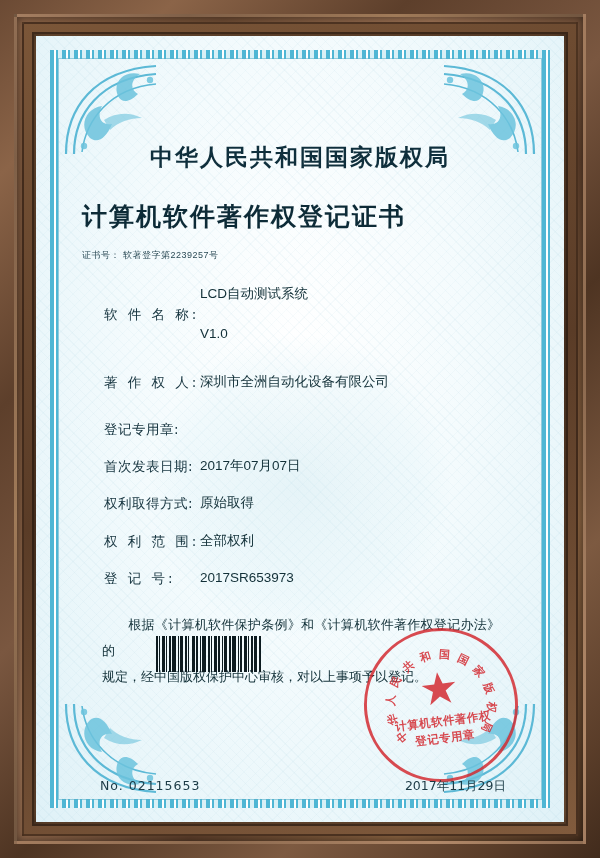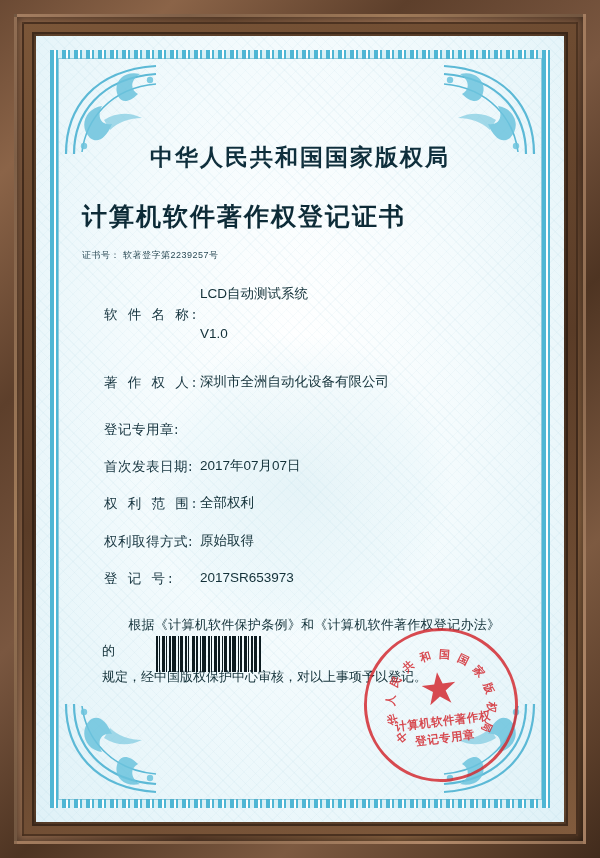--- a/index.html
+++ b/index.html
@@ -357,27 +357,27 @@
         <div class="field-row">
           <div class="field-label tight">登记专用章:</div>
         </div>
 
         <div class="field-row">
           <div class="field-label tight">首次发表日期:</div>
           <div class="field-value">2017年07月07日</div>
         </div>
 
         <div class="field-row">
+          <div class="field-label tight">权利取得方式:</div>
+          <div class="field-value">原始取得</div>
+        </div>
+
+        <div class="field-row">
           <div class="field-label">权 利 范 围:</div>
           <div class="field-value">全部权利</div>
-        </div>
-
-        <div class="field-row">
-          <div class="field-label tight">权利取得方式:</div>
-          <div class="field-value">原始取得</div>
         </div>
 
         <div class="field-row">
           <div class="field-label">登 记 号:</div>
           <div class="field-value">2017SR653973</div>
         </div>
       </div>
 
       <div class="statement">
         <span class="indent"></span><span>根据《计算机软件保护条例》和《计算机软件著作权登记办法》的</span><br>
@@ -464,14 +464,18 @@
         <svg viewBox="0 0 32 32" xmlns="http://www.w3.org/2000/svg">
           <polygon points="16,1 20,12 32,12 22,19 26,31 16,24 6,31 10,19 0,12 12,12" fill="#d3242b"></polygon>
         </svg>
       </div>
       <div class="seal-bottom">
         <div>计算机软件著作权</div>
         <div>登记专用章</div>
       </div>
     </div>
 
+    <div class="footer">
+      <div class="serial">No. 02115653</div>
+      <div class="issue-date">2017年11月29日</div>
+    </div>
   </div>
 </div>
 
 </body></html>

